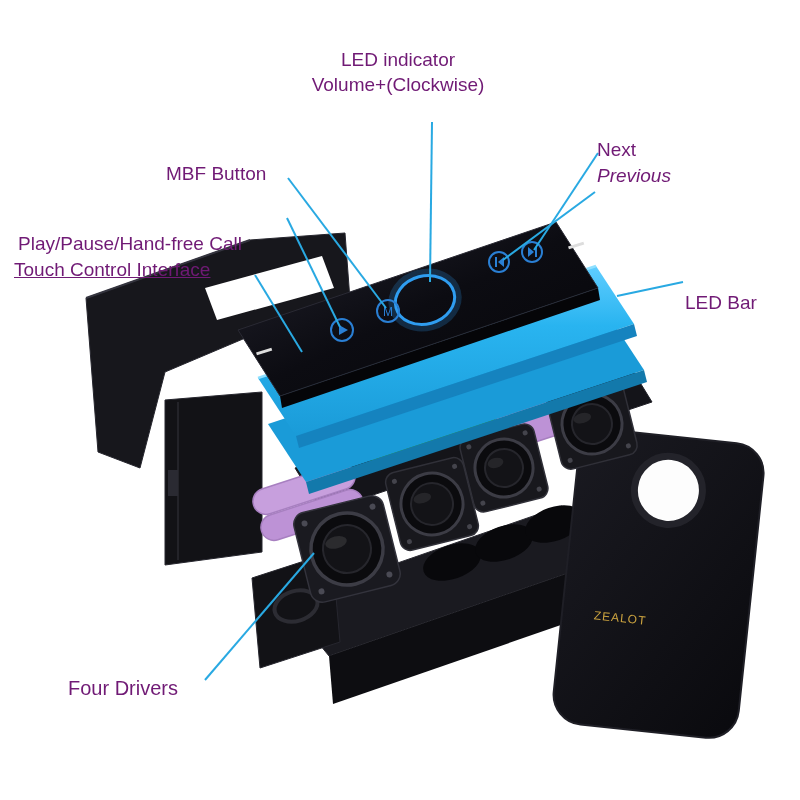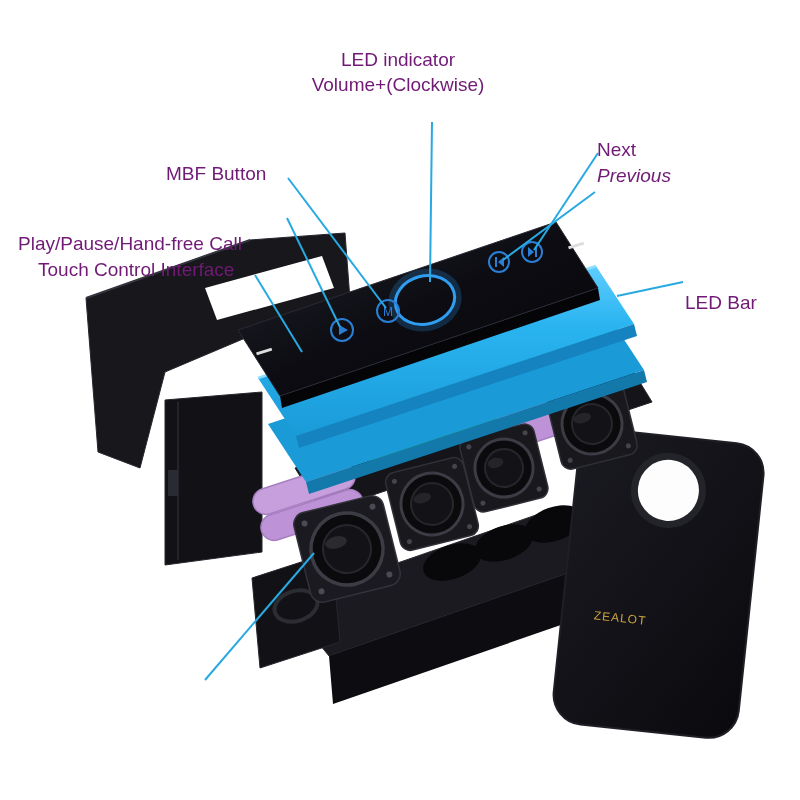--- a/index.html
+++ b/index.html
@@ -182,18 +182,19 @@
     </g>
   </svg>
 
   <div class="callout center" style="left:398px;top:47px;">
     <div>LED indicator</div>
     <div>Volume+(Clockwise)</div>
   </div>
 
   <div class="callout" style="left:166px;top:161px;text-align:right;">MBF Button</div>
   <div class="callout" style="left:18px;top:207px;margin-top:24px;">Play/Pause/Hand-free Call</div>
-  <div class="callout" style="left:38px;top:257px;">Touch Control Interface</div>
+  <div class="callout" style="left:14px;top:257px;text-decoration:underline;">Touch Control Interface</div>
   <div class="callout" style="left:597px;top:137px;">Next</div>
   <div class="callout" style="left:597px;top:163px;font-style:italic;">Previous</div>
   <div class="callout" style="left:685px;top:266px;margin-top:24px;">LED Bar</div>
+  <div class="callout big" style="left:68px;top:676px;">Four Drivers</div>
 
 </div>
 
 </body></html>

